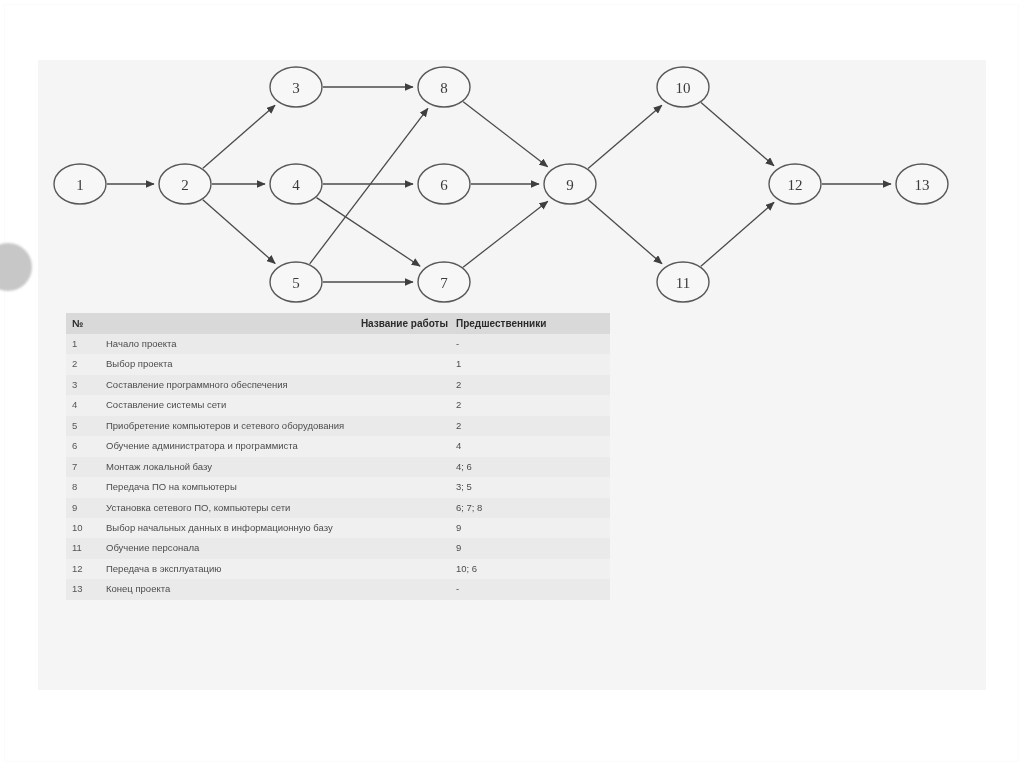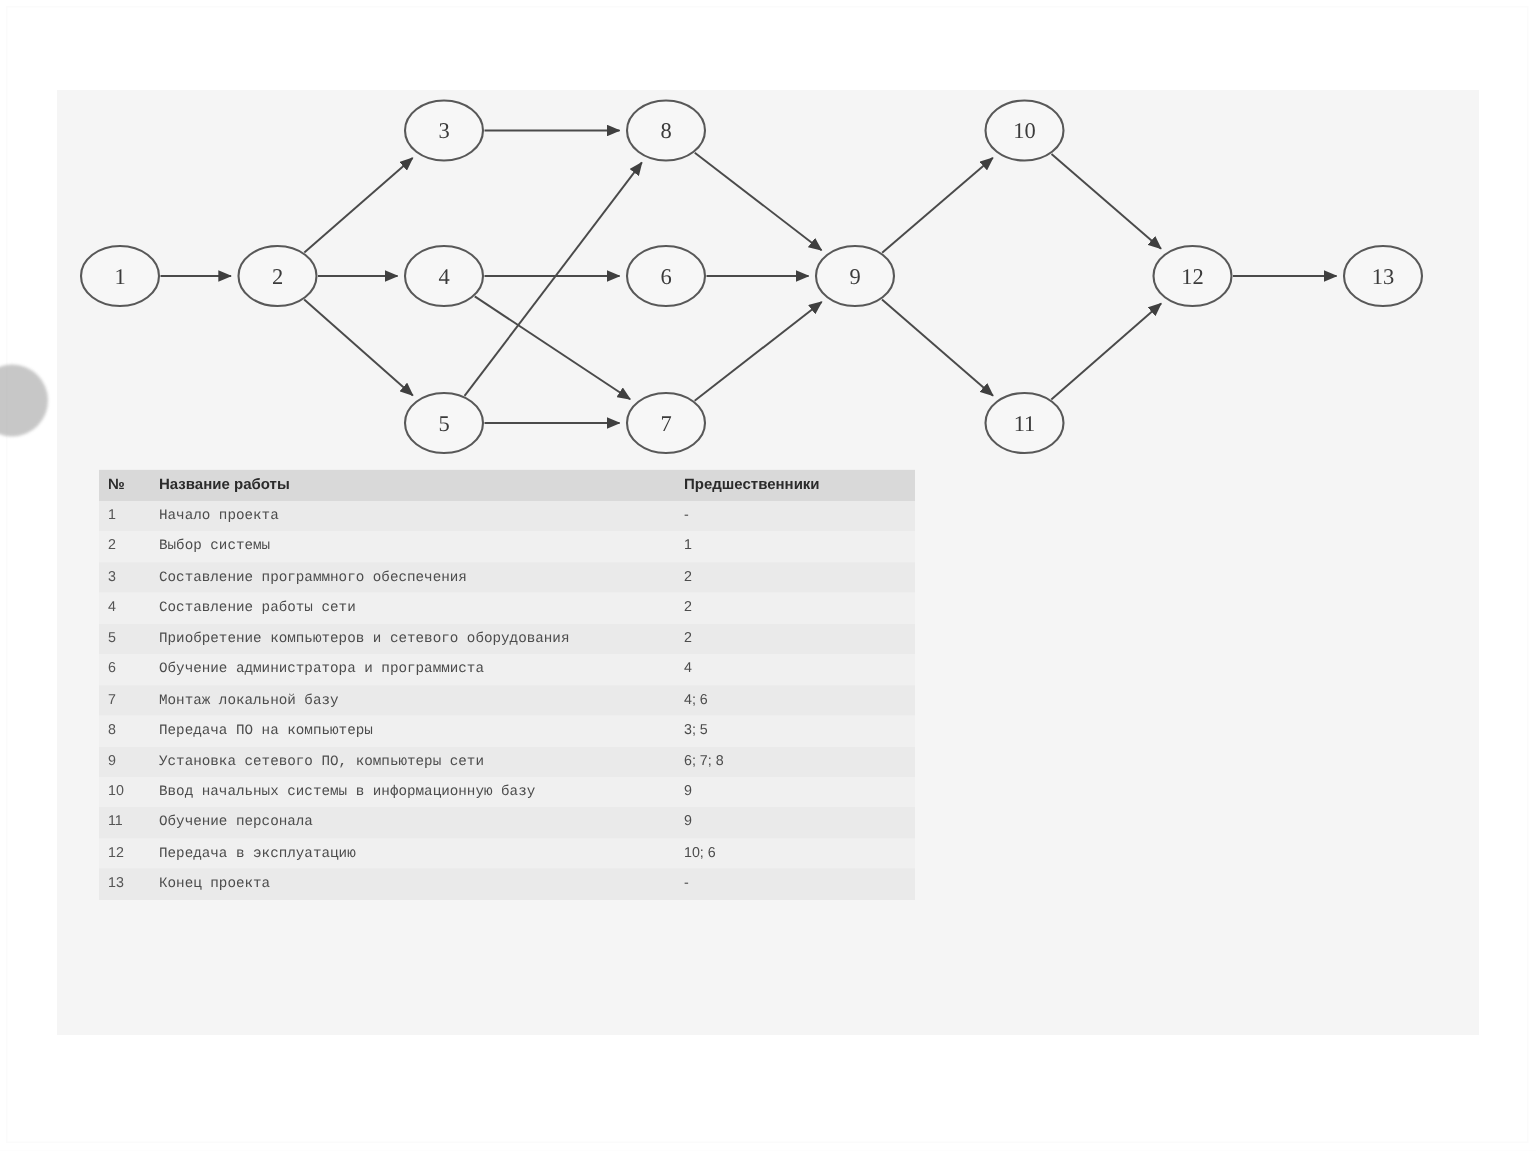--- a/index.html
+++ b/index.html
@@ -98,36 +98,36 @@
     background: #d9d9d9;
     color: #2b2b2b;
     font-weight: bold;
     font-size: 10px;
     padding: 5px 4px 5px 4px;
     text-align: left;
     white-space: nowrap;
     overflow: hidden;
   }
   #task-table thead th.col-num { width: 26px; padding-left: 6px; }
-  #task-table thead th.col-name { text-align: left; }
+  #task-table thead th.col-name { text-align: right; }
   #task-table thead th.col-pred { width: 150px; }
   #task-table tbody td {
     padding: 5px 4px 5px 4px;
     vertical-align: middle;
     white-space: nowrap;
     line-height: 1.1;
   }
   #task-table tbody tr.row-odd td { background: #eaeaea; }
   #task-table tbody tr.row-even td { background: #f0f0f0; }
   #task-table tbody td.cell-num {
     width: 26px;
     padding-left: 6px;
     color: #555555;
   }
-  #task-table tbody td.cell-name { padding-left: 4px; font-family: Liberation Mono, monospace; }
+  #task-table tbody td.cell-name { padding-left: 4px; }
   #task-table tbody td.cell-pred { width: 150px; padding-left: 4px; }
 </style>
 </head>
 <body>
 
 <div id="slide">
 
   <div id="content-panel"></div>
 
   <div id="edge-artifact"></div>
@@ -224,31 +224,31 @@
       </tr>
     </thead>
     <tbody id="table-body">
         <tr class="row-odd">
           <td class="cell-num">1</td>
           <td class="cell-name">Начало проекта</td>
           <td class="cell-pred">-</td>
         </tr>
         <tr class="row-even">
           <td class="cell-num">2</td>
-          <td class="cell-name">Выбор системы</td>
+          <td class="cell-name">Выбор проекта</td>
           <td class="cell-pred">1</td>
         </tr>
         <tr class="row-odd">
           <td class="cell-num">3</td>
           <td class="cell-name">Составление программного обеспечения</td>
           <td class="cell-pred">2</td>
         </tr>
         <tr class="row-even">
           <td class="cell-num">4</td>
-          <td class="cell-name">Составление работы сети</td>
+          <td class="cell-name">Составление системы сети</td>
           <td class="cell-pred">2</td>
         </tr>
         <tr class="row-odd">
           <td class="cell-num">5</td>
           <td class="cell-name">Приобретение компьютеров и сетевого оборудования</td>
           <td class="cell-pred">2</td>
         </tr>
         <tr class="row-even">
           <td class="cell-num">6</td>
           <td class="cell-name">Обучение администратора и программиста</td>
@@ -264,21 +264,21 @@
           <td class="cell-name">Передача ПО на компьютеры</td>
           <td class="cell-pred">3; 5</td>
         </tr>
         <tr class="row-odd">
           <td class="cell-num">9</td>
           <td class="cell-name">Установка сетевого ПО, компьютеры сети</td>
           <td class="cell-pred">6; 7; 8</td>
         </tr>
         <tr class="row-even">
           <td class="cell-num">10</td>
-          <td class="cell-name">Ввод начальных системы в информационную базу</td>
+          <td class="cell-name">Выбор начальных данных в информационную базу</td>
           <td class="cell-pred">9</td>
         </tr>
         <tr class="row-odd">
           <td class="cell-num">11</td>
           <td class="cell-name">Обучение персонала</td>
           <td class="cell-pred">9</td>
         </tr>
         <tr class="row-even">
           <td class="cell-num">12</td>
           <td class="cell-name">Передача в эксплуатацию</td>

